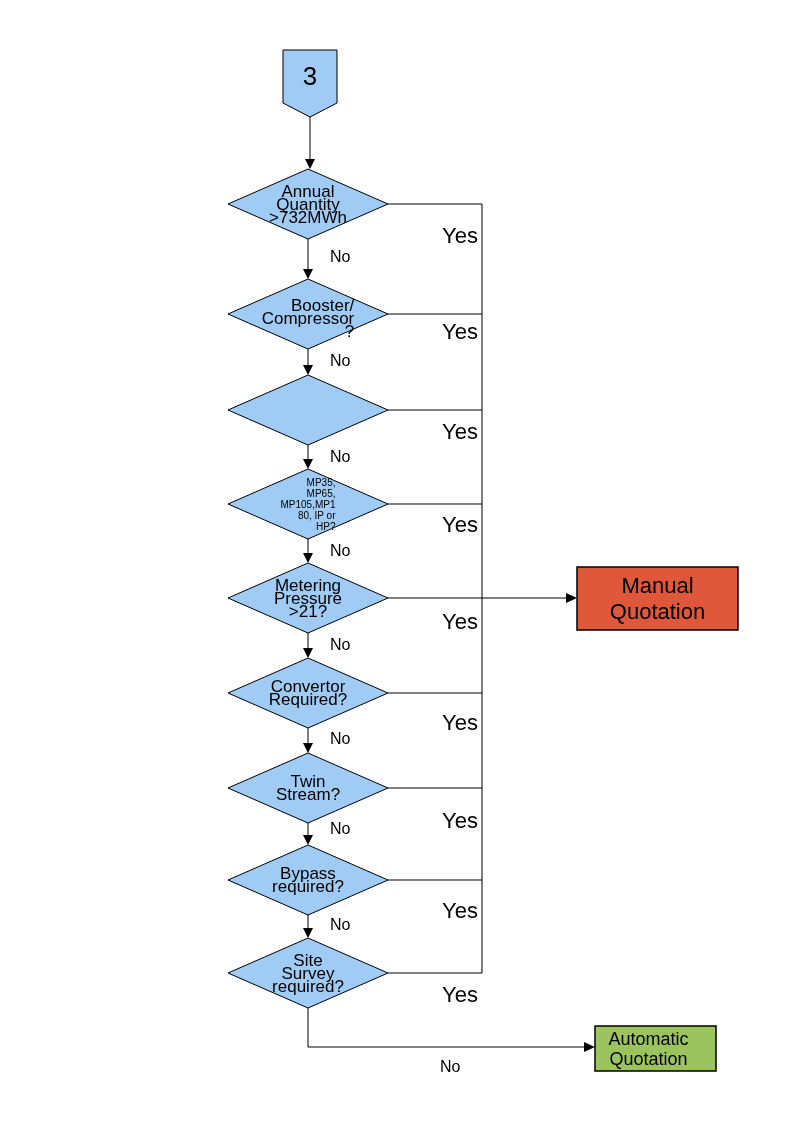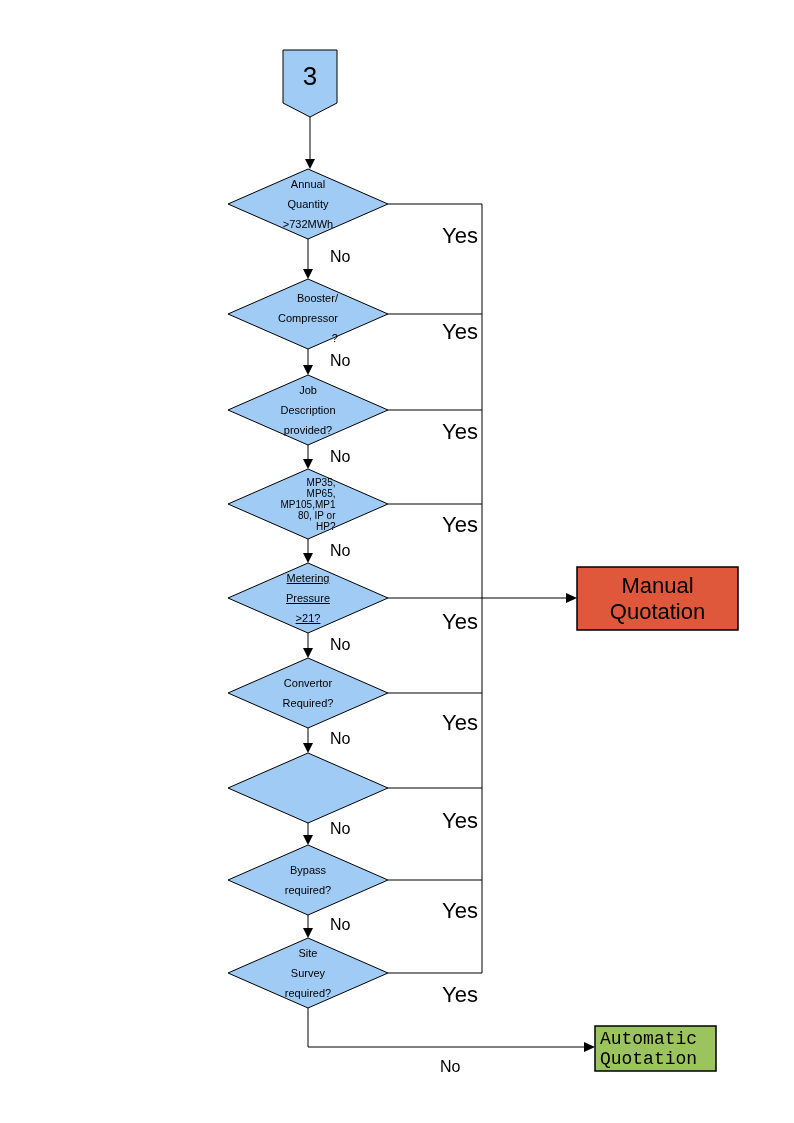--- a/index.html
+++ b/index.html
@@ -10,21 +10,21 @@
     background: #ffffff;
     font-family: "Liberation Sans", sans-serif;
     overflow: hidden;
   }
   .layer { position: absolute; left: 0; top: 0; }
   .txt { position: absolute; color: #000; }
   .node-label {
     width: 160px; height: 70px;
     display: flex; align-items: center; justify-content: center;
     text-align: center;
-    font-size: 11px; line-height: 20px;
+    font-size: 17px; line-height: 13px;
     white-space: pre-line;
   }
   .node-label.small { font-size: 10px; line-height: 11px; text-align: right; }
   .connector-label {
     left: 283px; top: 50px; width: 54px; height: 53px;
     display: flex; align-items: center; justify-content: center;
     font-size: 26px;
   }
   .yes-label {
     left: 398px; width: 80px; text-align: right;
@@ -38,21 +38,21 @@
   .outcome-label {
     display: flex; align-items: center; justify-content: center;
     text-align: center; white-space: pre-line;
   }
   .outcome-label.manual {
     left: 577px; top: 567px; width: 161px; height: 63px;
     font-size: 22px; line-height: 26px;
   }
   .outcome-label.automatic {
     left: 595px; top: 1026px; width: 107px; height: 45px;
-    font-size: 18px; line-height: 20px; font-family: Liberation Mono, monospace;
+    font-size: 18px; line-height: 20px;
   }
   svg polygon, svg rect { stroke: #000000; }
   svg line { stroke: #000000; stroke-width: 1; }
   .shape { stroke-width: 1; }
   .outcome-rect { stroke-width: 1.5; }
   .arrowhead { stroke: none; fill: #000000; }
 </style>
 </head>
 <body>
 
@@ -123,33 +123,32 @@
   </svg>
 
   <div class="txt connector-label">3</div>
 
   <div class="txt node-label" style="left:228px; top:169px;">Annual
 Quantity
 &gt;732MWh</div>
   <div class="txt node-label" style="left:228px; top:283px;text-align:right;">Booster/
 Compressor
 ?</div>
-  <div class="txt node-label" style="left:228px; top:375px;">Job
-Description
-provided?</div>
   <div class="txt node-label small" style="left:228px; top:469px;">MP35,
 MP65,
 MP105,MP1
 80, IP or
 HP?</div>
-  <div class="txt node-label" style="left:228px; top:563px;text-decoration:underline;">Metering
+  <div class="txt node-label" style="left:228px; top:563px;">Metering
 Pressure
 &gt;21?</div>
   <div class="txt node-label" style="left:228px; top:658px;">Convertor
 Required?</div>
+  <div class="txt node-label" style="left:228px; top:753px;">Twin
+Stream?</div>
   <div class="txt node-label" style="left:228px; top:845px;">Bypass
 required?</div>
   <div class="txt node-label" style="left:228px; top:938px;">Site
 Survey
 required?</div>
 
   <div class="txt yes-label" style="top:221px;">Yes</div>
   <div class="txt yes-label" style="top:317px;">Yes</div>
   <div class="txt yes-label" style="top:417px;">Yes</div>
   <div class="txt yes-label" style="top:510px;">Yes</div>

